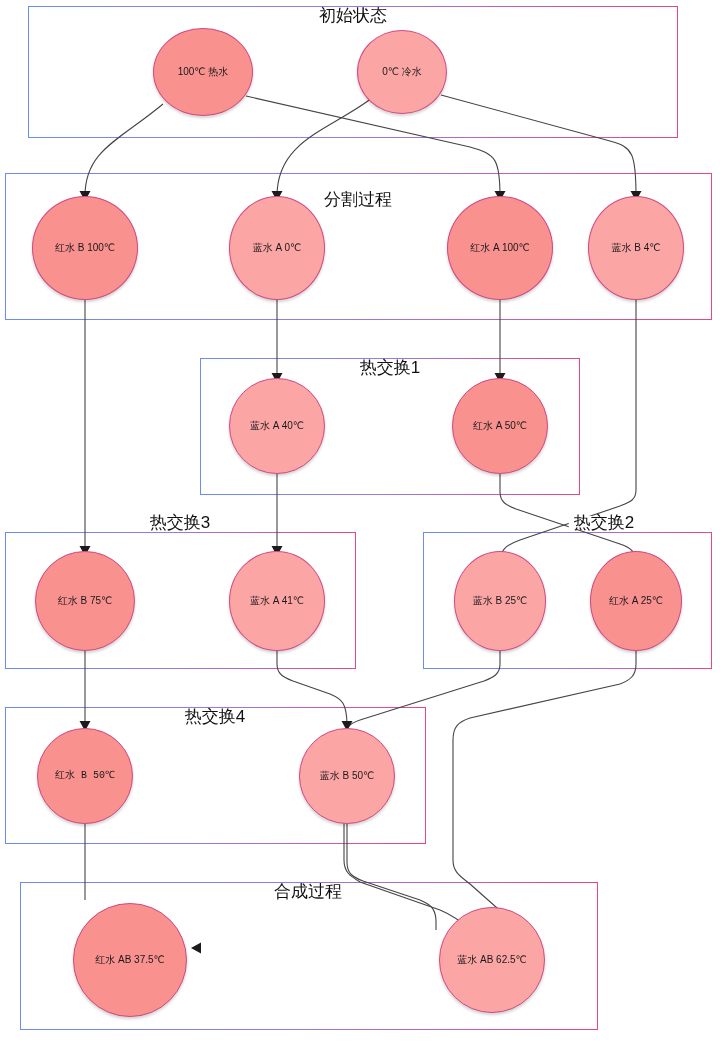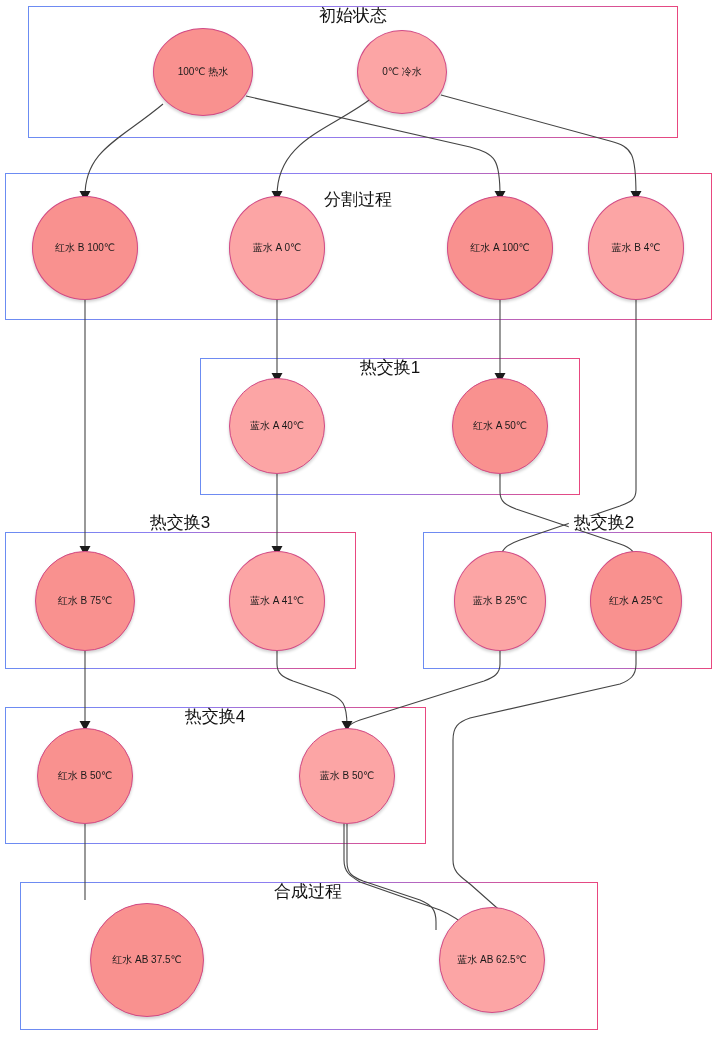--- a/index.html
+++ b/index.html
@@ -150,26 +150,26 @@
       </div>
       <div class="node blue" style="left: 229px; top: 551px; width: 96px; height: 100px;">
         <span class="lbl">蓝水 A 41℃</span>
       </div>
       <div class="node blue" style="left: 454px; top: 551px; width: 92px; height: 100px;">
         <span class="lbl">蓝水 B 25℃</span>
       </div>
       <div class="node red" style="left: 590px; top: 551px; width: 92px; height: 100px;">
         <span class="lbl">红水 A 25℃</span>
       </div>
-      <div class="node red" style="left: 37px; top: 728px; width: 96px; height: 96px;">
+      <div class="node red" style="left: 37px; top: 728px; width: 96px; height: 96px; font-family: Liberation Mono, monospace;">
         <span class="lbl">红水 B 50℃</span>
       </div>
       <div class="node blue" style="left: 299px; top: 728px; width: 96px; height: 96px; justify-content: center;">
         <span class="lbl">蓝水 B 50℃</span>
       </div>
-      <div class="node red" style="left: 90px; top: 903px; width: 114px; height: 114px;">
+      <div class="node red" style="left: 73px; top: 903px; width: 114px; height: 114px;">
         <span class="lbl">红水 AB 37.5℃</span>
       </div>
       <div class="node blue" style="left: 439px; top: 907px; width: 106px; height: 106px;">
         <span class="lbl">蓝水 AB 62.5℃</span>
       </div>
     </div>
 </div>
 
 </body></html>

